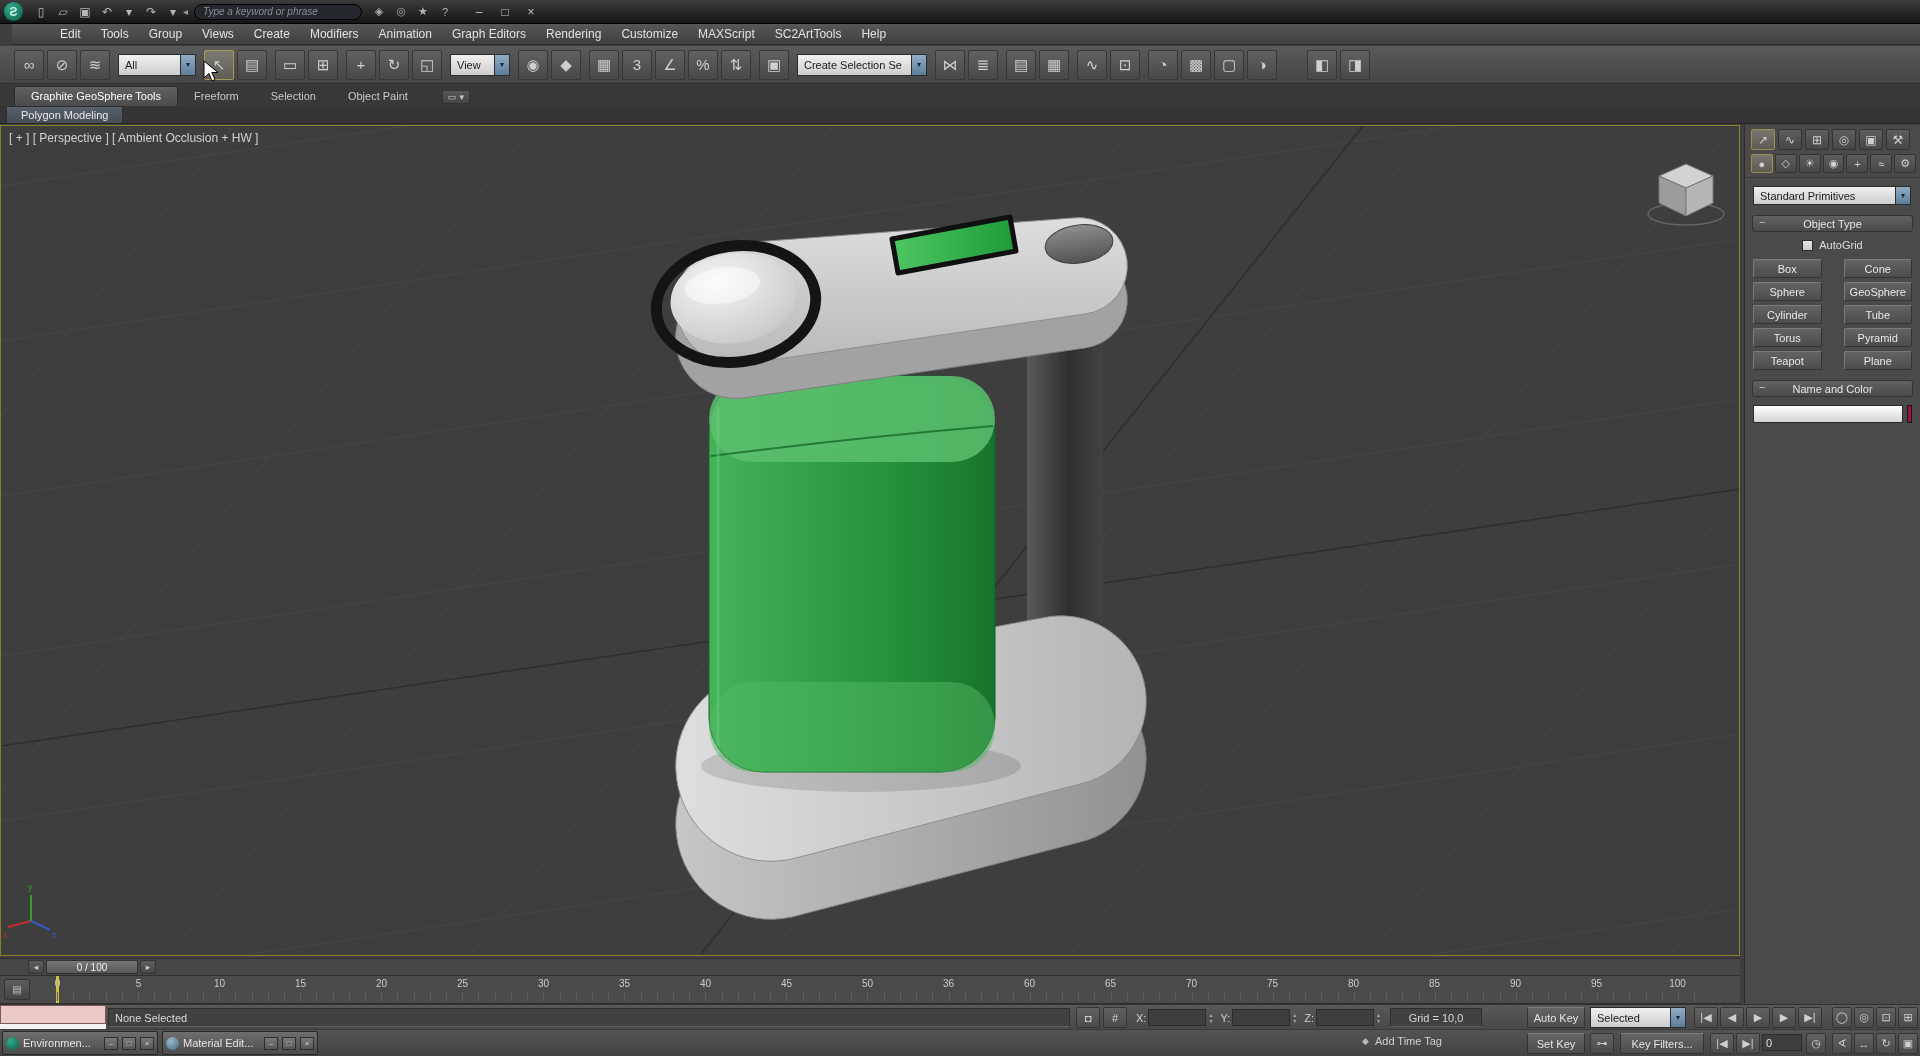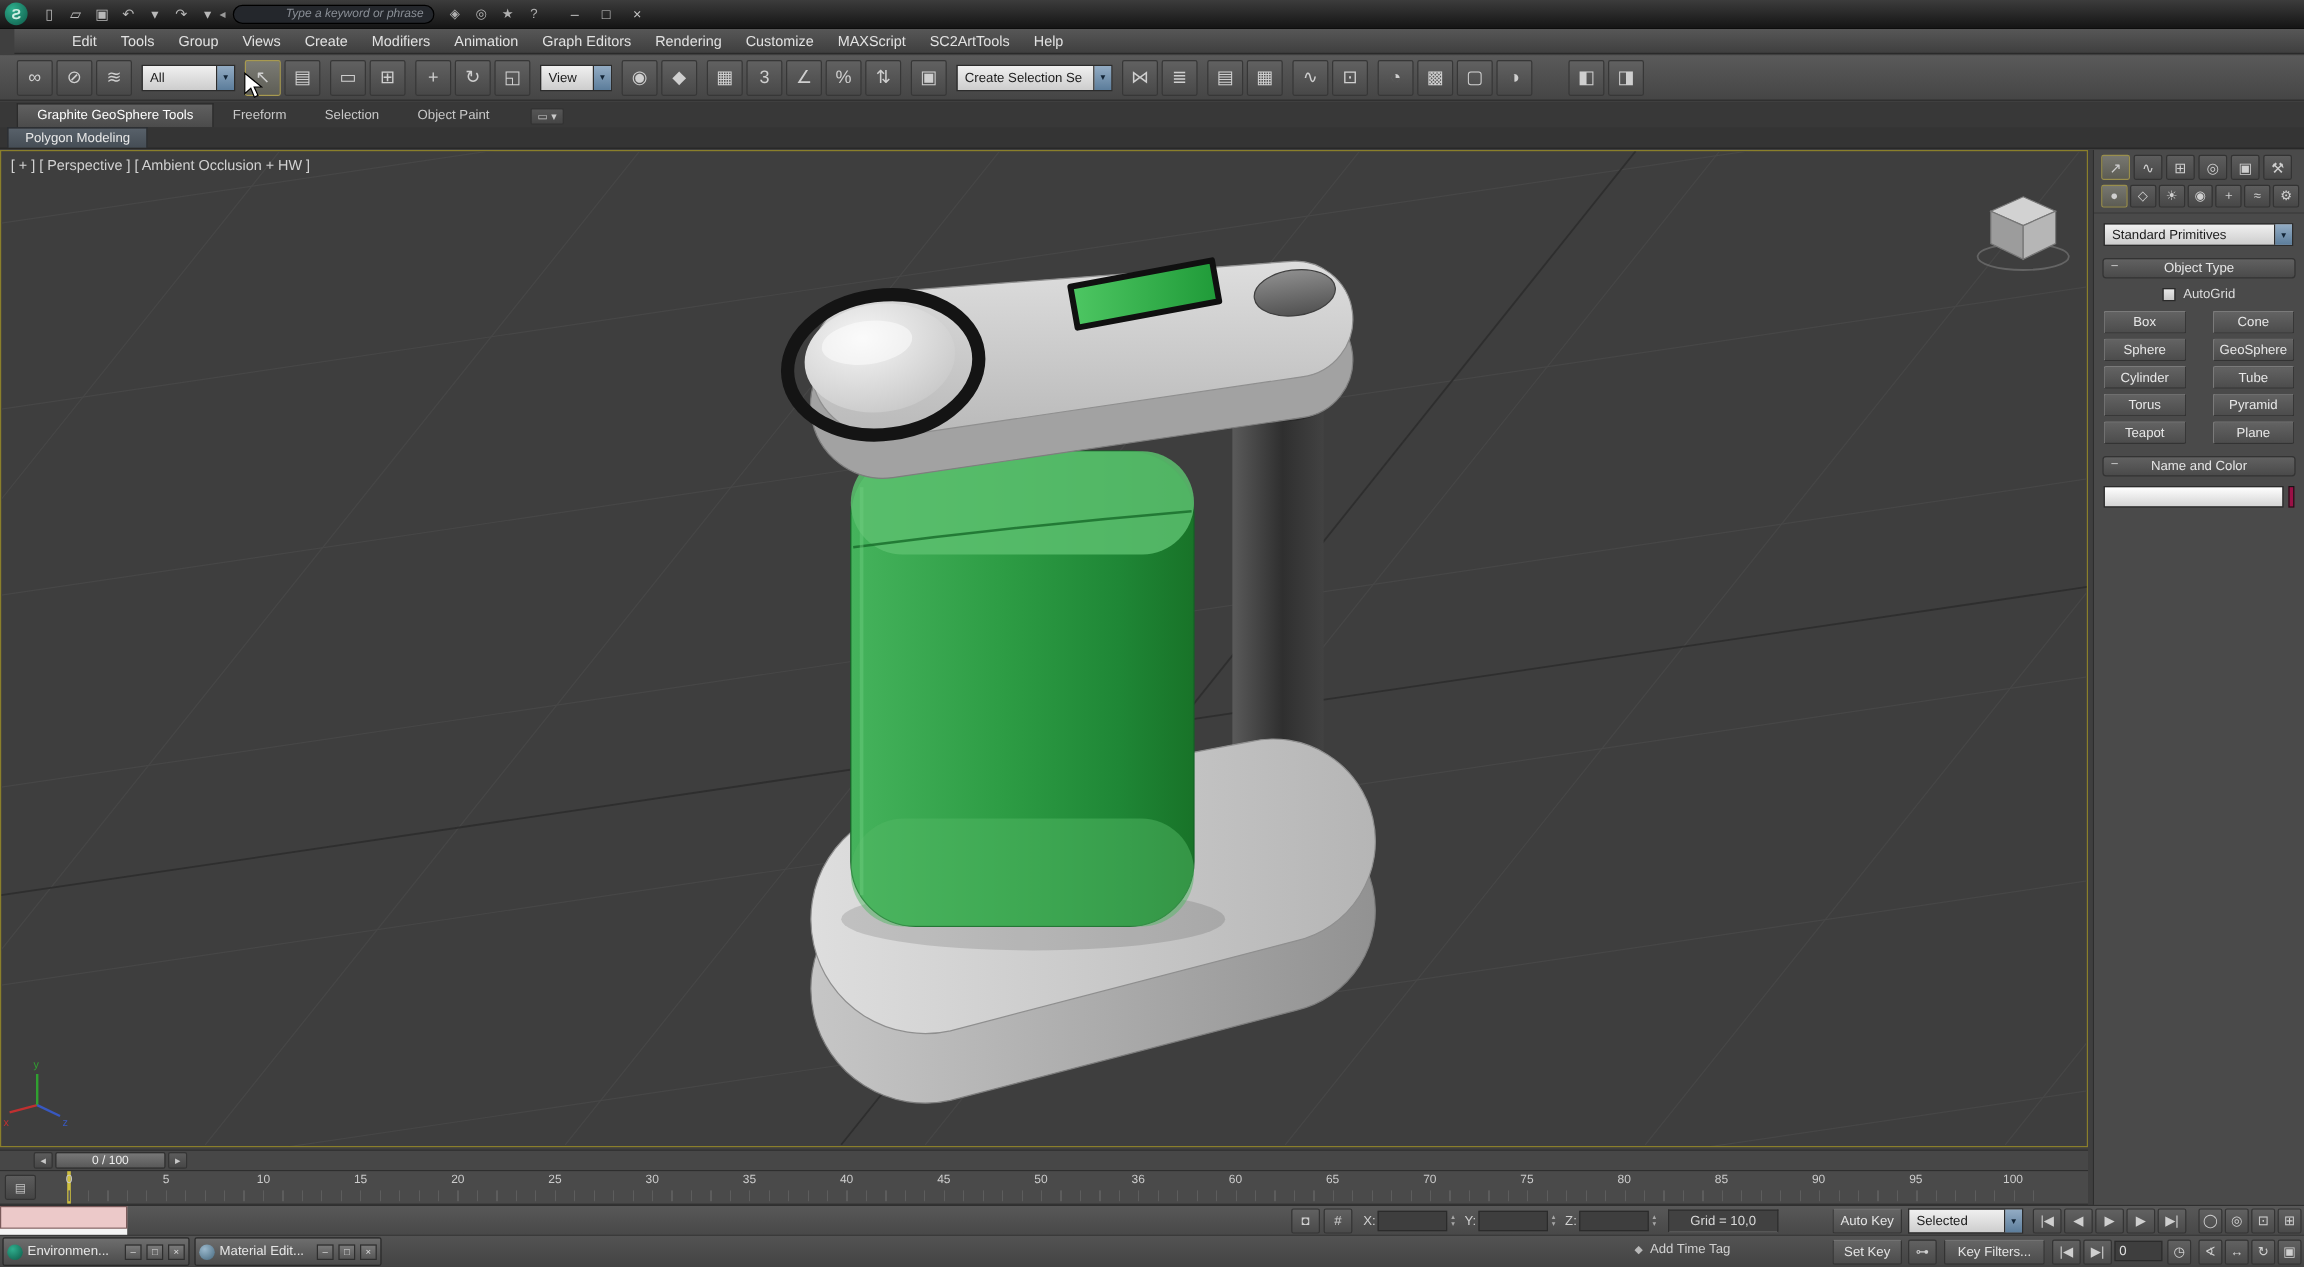--- a/index.html
+++ b/index.html
@@ -8,21 +8,21 @@
 
   
   #titlebar{position:absolute;left:0;top:0;width:1920px;height:24px;background:linear-gradient(#3c3c3c,#151515);
     display:flex;align-items:center;border-bottom:1px solid #000;z-index:40;}
   #logo{width:19px;height:19px;margin:0 8px 0 4px;border-radius:50%;background:radial-gradient(circle at 35% 30%,#2fae8d,#0d5a48);
     color:#cfeee2;font-size:12px;font-weight:bold;display:flex;align-items:center;justify-content:center;}
   .qicon{width:20px;height:18px;display:flex;align-items:center;justify-content:center;color:#b8b8b8;font-size:12px;}
   #title-text{flex:1;text-align:center;color:#cfcfcf;font-size:12px;letter-spacing:.2px;}
   #infocollapse{color:#9a9a9a;font-size:10px;margin-right:6px;}
   .search{width:168px;height:16px;background:#24272c;border:1px solid #000;border-radius:8px;color:#cfcfcf;
-    font-size:10px;font-style:italic;padding:0 8px;outline:none;text-align:right;}
+    font-size:10px;font-style:italic;padding:0 8px;outline:none;}
   .search::placeholder{color:#8a8f96;}
   .iicon{width:22px;height:18px;display:flex;align-items:center;justify-content:center;color:#b0b0b0;font-size:11px;}
   .winbtn{width:26px;height:18px;display:flex;align-items:center;justify-content:center;color:#c4c4c4;font-size:12px;}
 
   
   #menubar{position:absolute;left:12px;top:24px;width:1920px;height:21px;background:linear-gradient(#575757,#3f3f3f);
     border-bottom:1px solid #2a2a2a;display:flex;align-items:center;padding-left:38px;z-index:39;}
   #menubar .rgroup{display:flex;}
   .menu-item{padding:2px 10px;color:#e2e2e2;font-size:12px;}
 
@@ -571,20 +571,21 @@
     </div>
   <div id="ruler-ticks"></div>
 </div>
 <div id="minicurve-btn">
     <span>▤</span>
   </div>
 
 <div id="status1">
   <div id="listener-pink"></div>
   <div id="listener-white"></div>
+  <div class="sunken" style="position:absolute;left:108px;top:3px;width:962px;height:19px">None Selected</div>
   <div class="sbtn" style="position:absolute;left:1076px;top:2px">
       <span class="glyph">◘</span>
     </div>
   <div class="sbtn" style="position:absolute;left:1103px;top:2px">
       <span class="glyph">#</span>
     </div>
 
   <div class="cluster" style="left:1136px;top:2px;height:21px">
     <span class="slabel">X:</span>
     <input class="sfield" style="width: 58px;">

